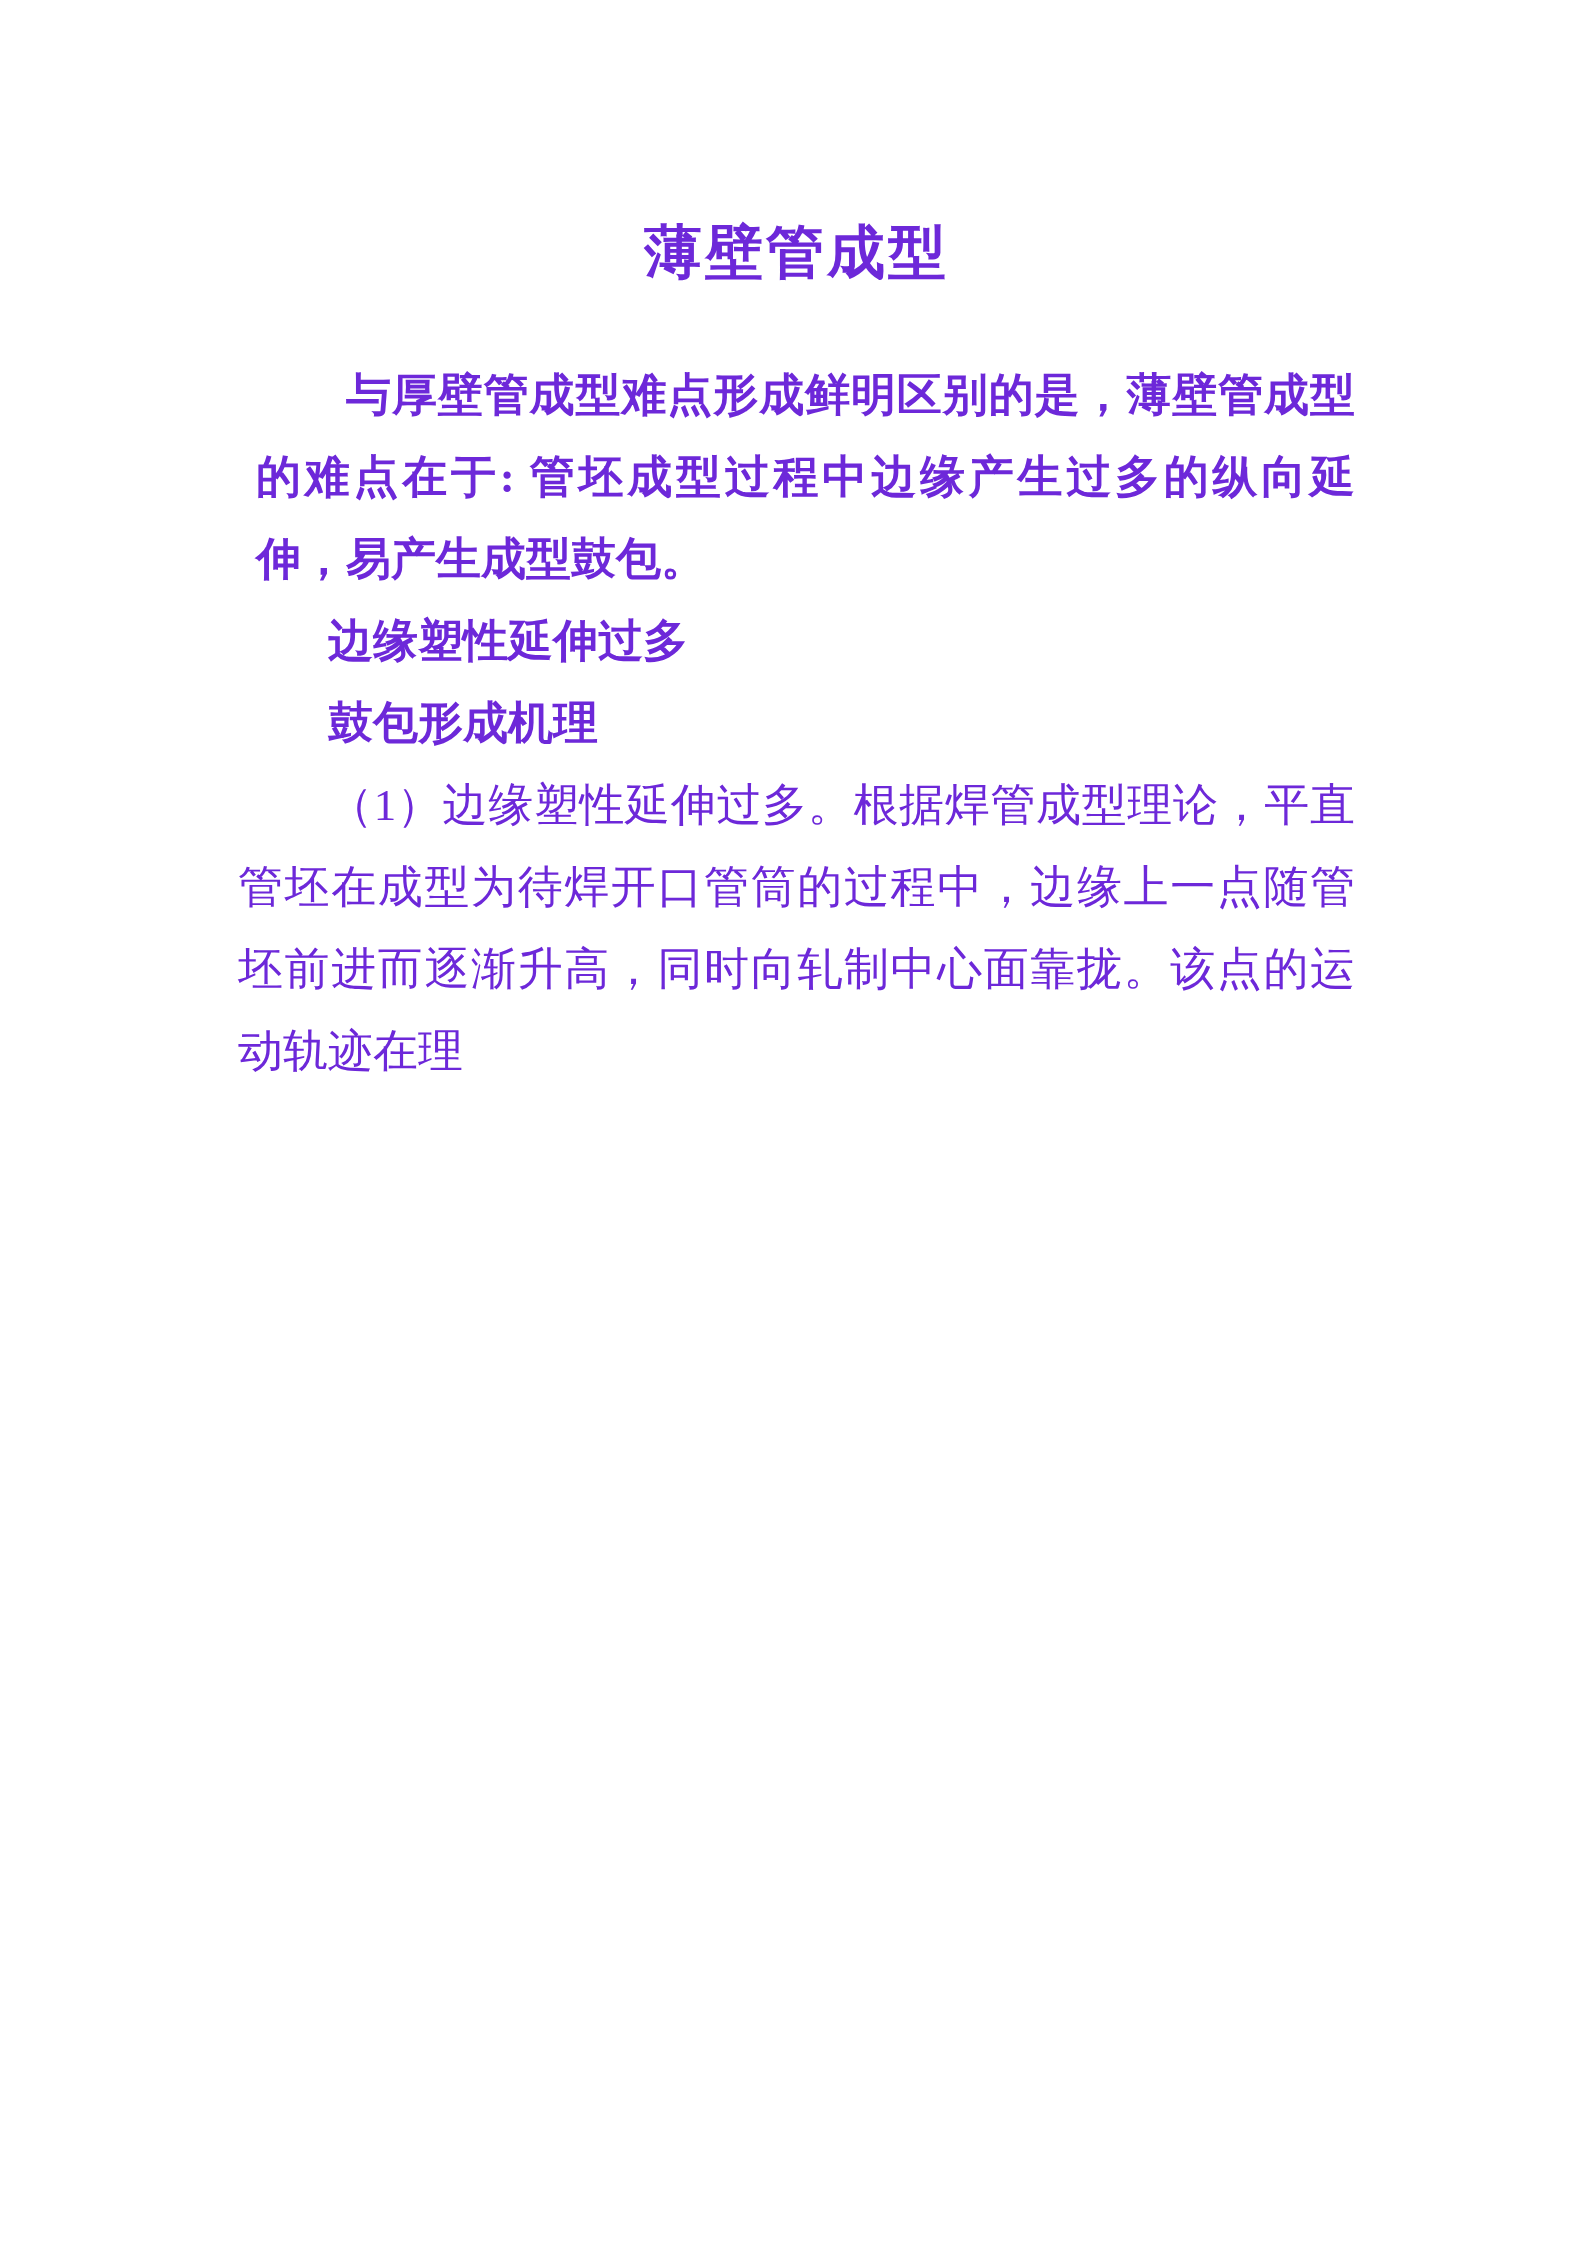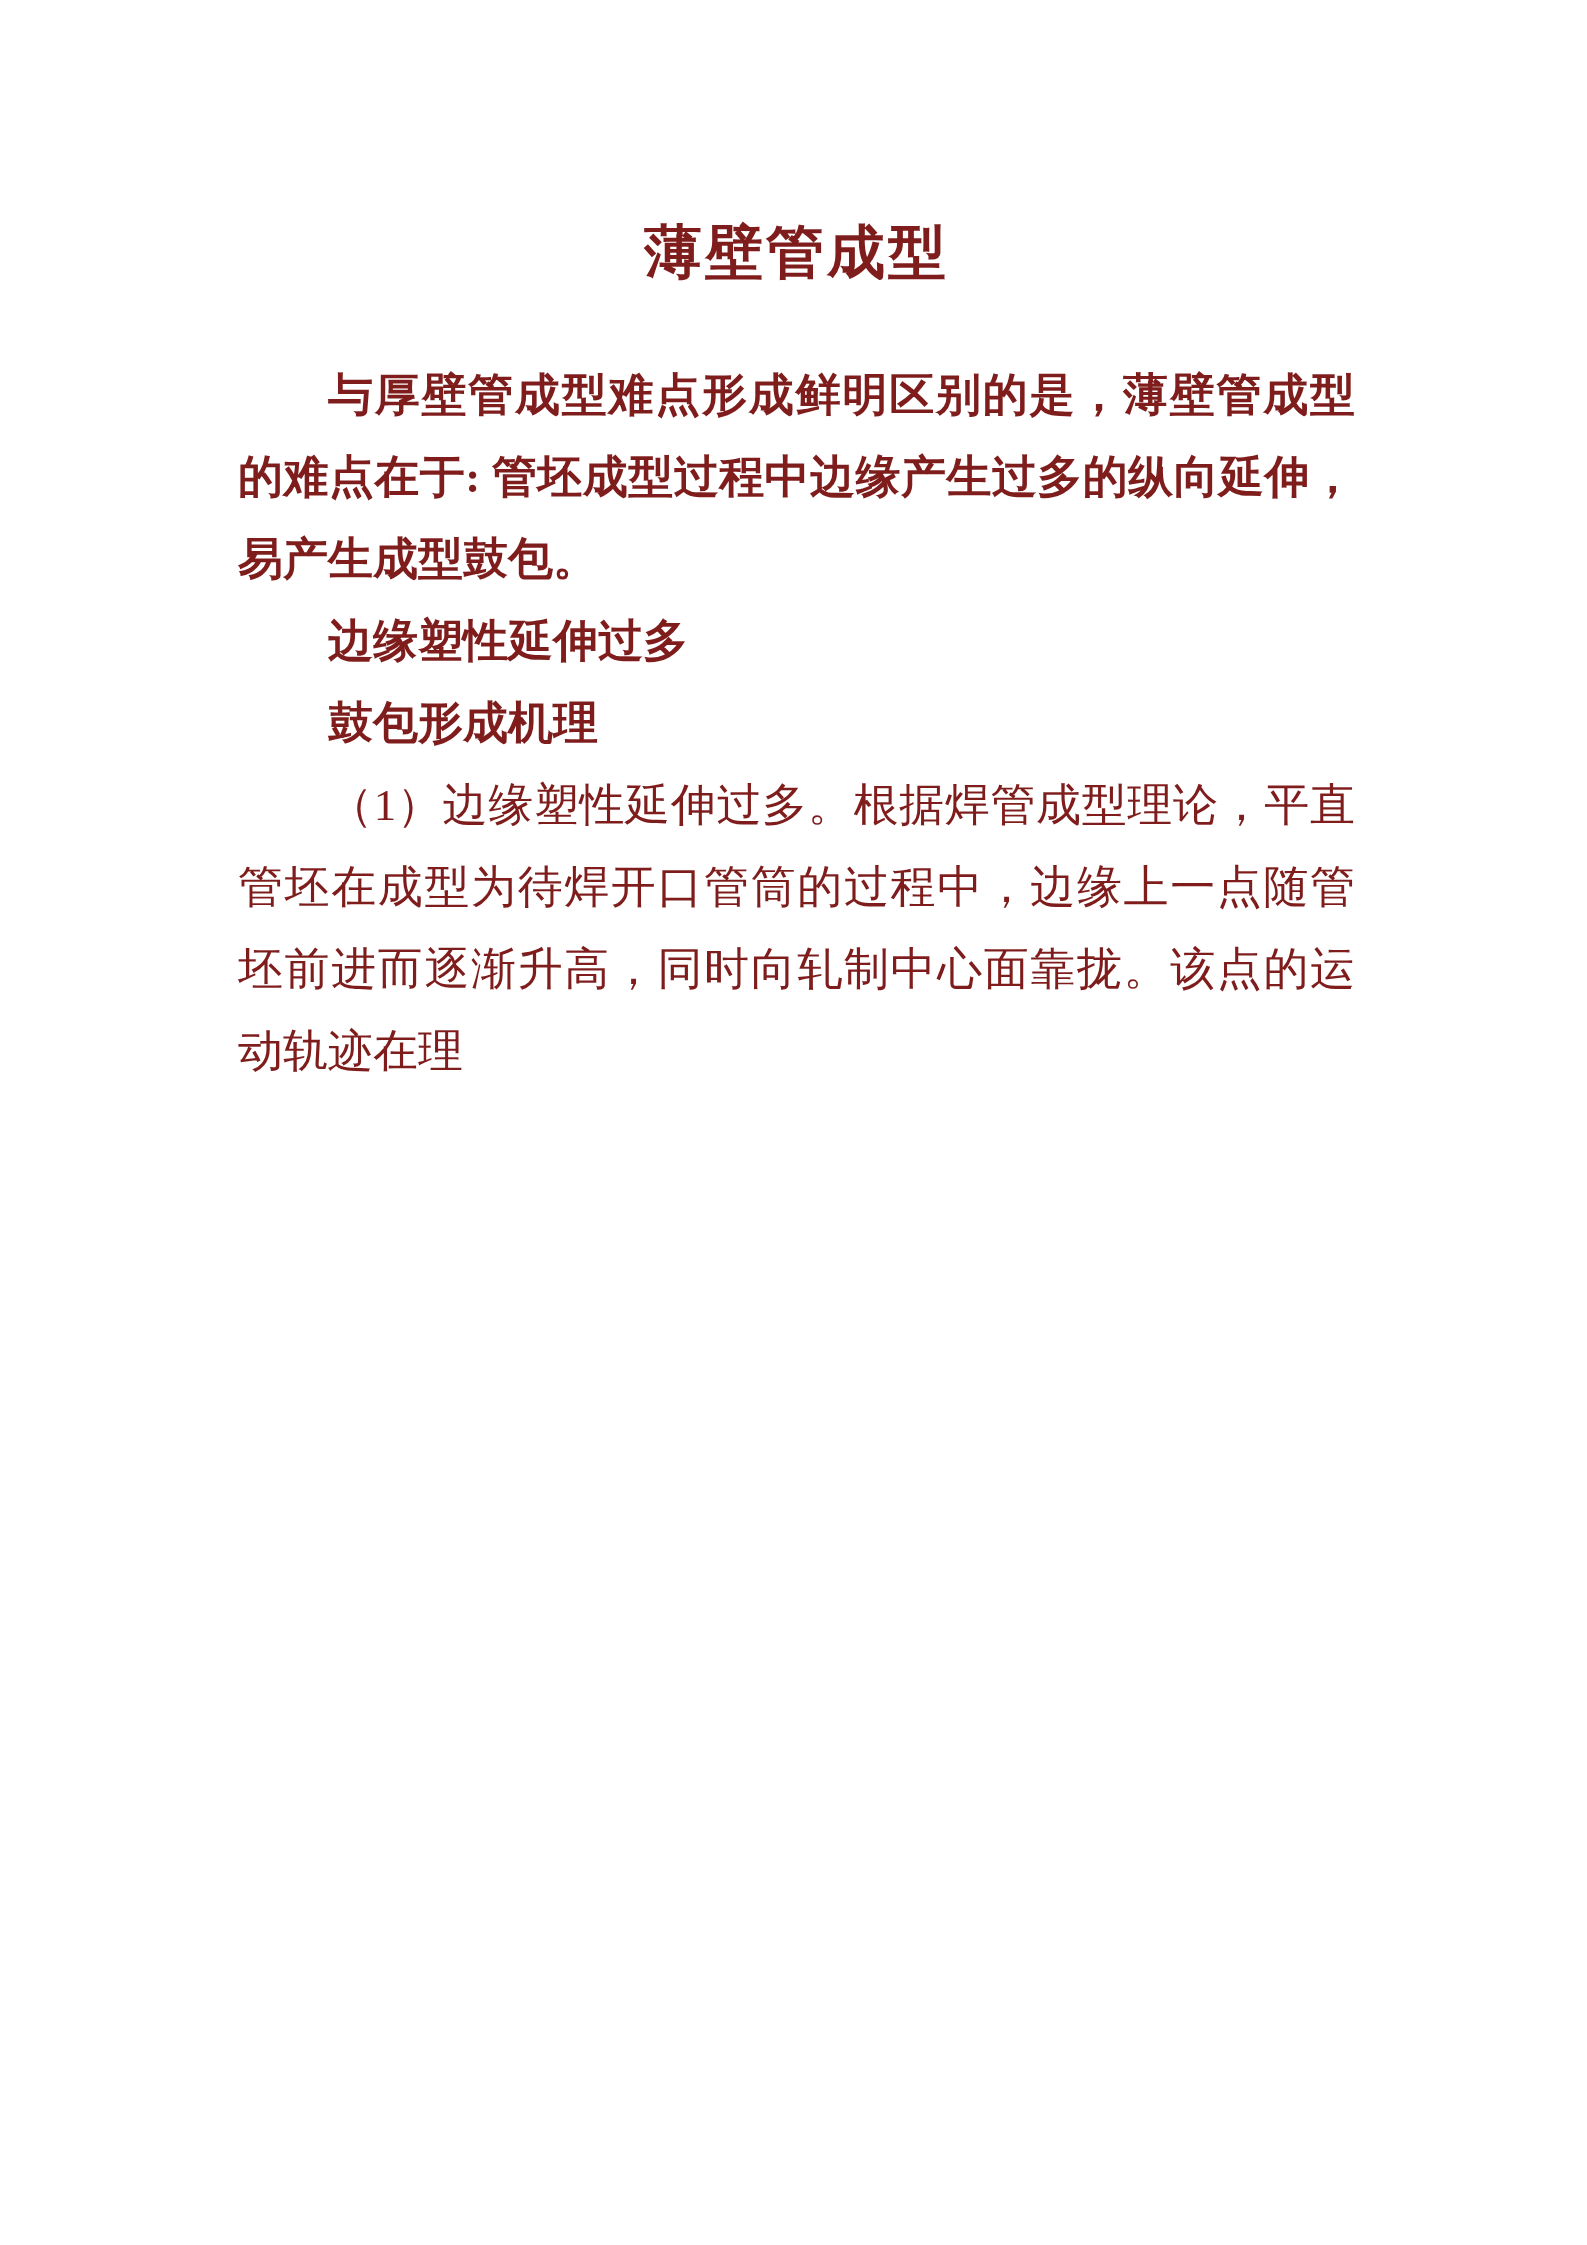--- a/index.html
+++ b/index.html
@@ -6,21 +6,21 @@
     margin: 0;
     padding: 0;
     background: #ffffff;
   }
   .page {
     position: relative;
     box-sizing: border-box;
     width: 1587px;
     height: 2245px;
     background: #ffffff;
-    color: #7f1d1d;
+    color: #6d28d9;
     padding: 218px 232px 0 238px;
     font-family: "Liberation Serif", "DejaVu Serif", serif;
     overflow: hidden;
   }
   .doc-title {
     font-size: 58px;
     line-height: 70px;
     font-weight: 900;
     text-align: center;
     letter-spacing: 3px;
@@ -30,20 +30,21 @@
     font-size: 45px;
     line-height: 82px;
     margin: 0;
     text-align: justify;
     text-justify: inter-ideograph;
     text-indent: 2em;
     word-break: break-all;
   }
   .body-text.lead {
     font-weight: bold;
+    margin-left: 18px;
   }
   .section-heading {
     font-size: 45px;
     line-height: 82px;
     margin: 0;
     font-weight: bold;
     text-indent: 2em;
     text-align: left;
   }
 </style>

